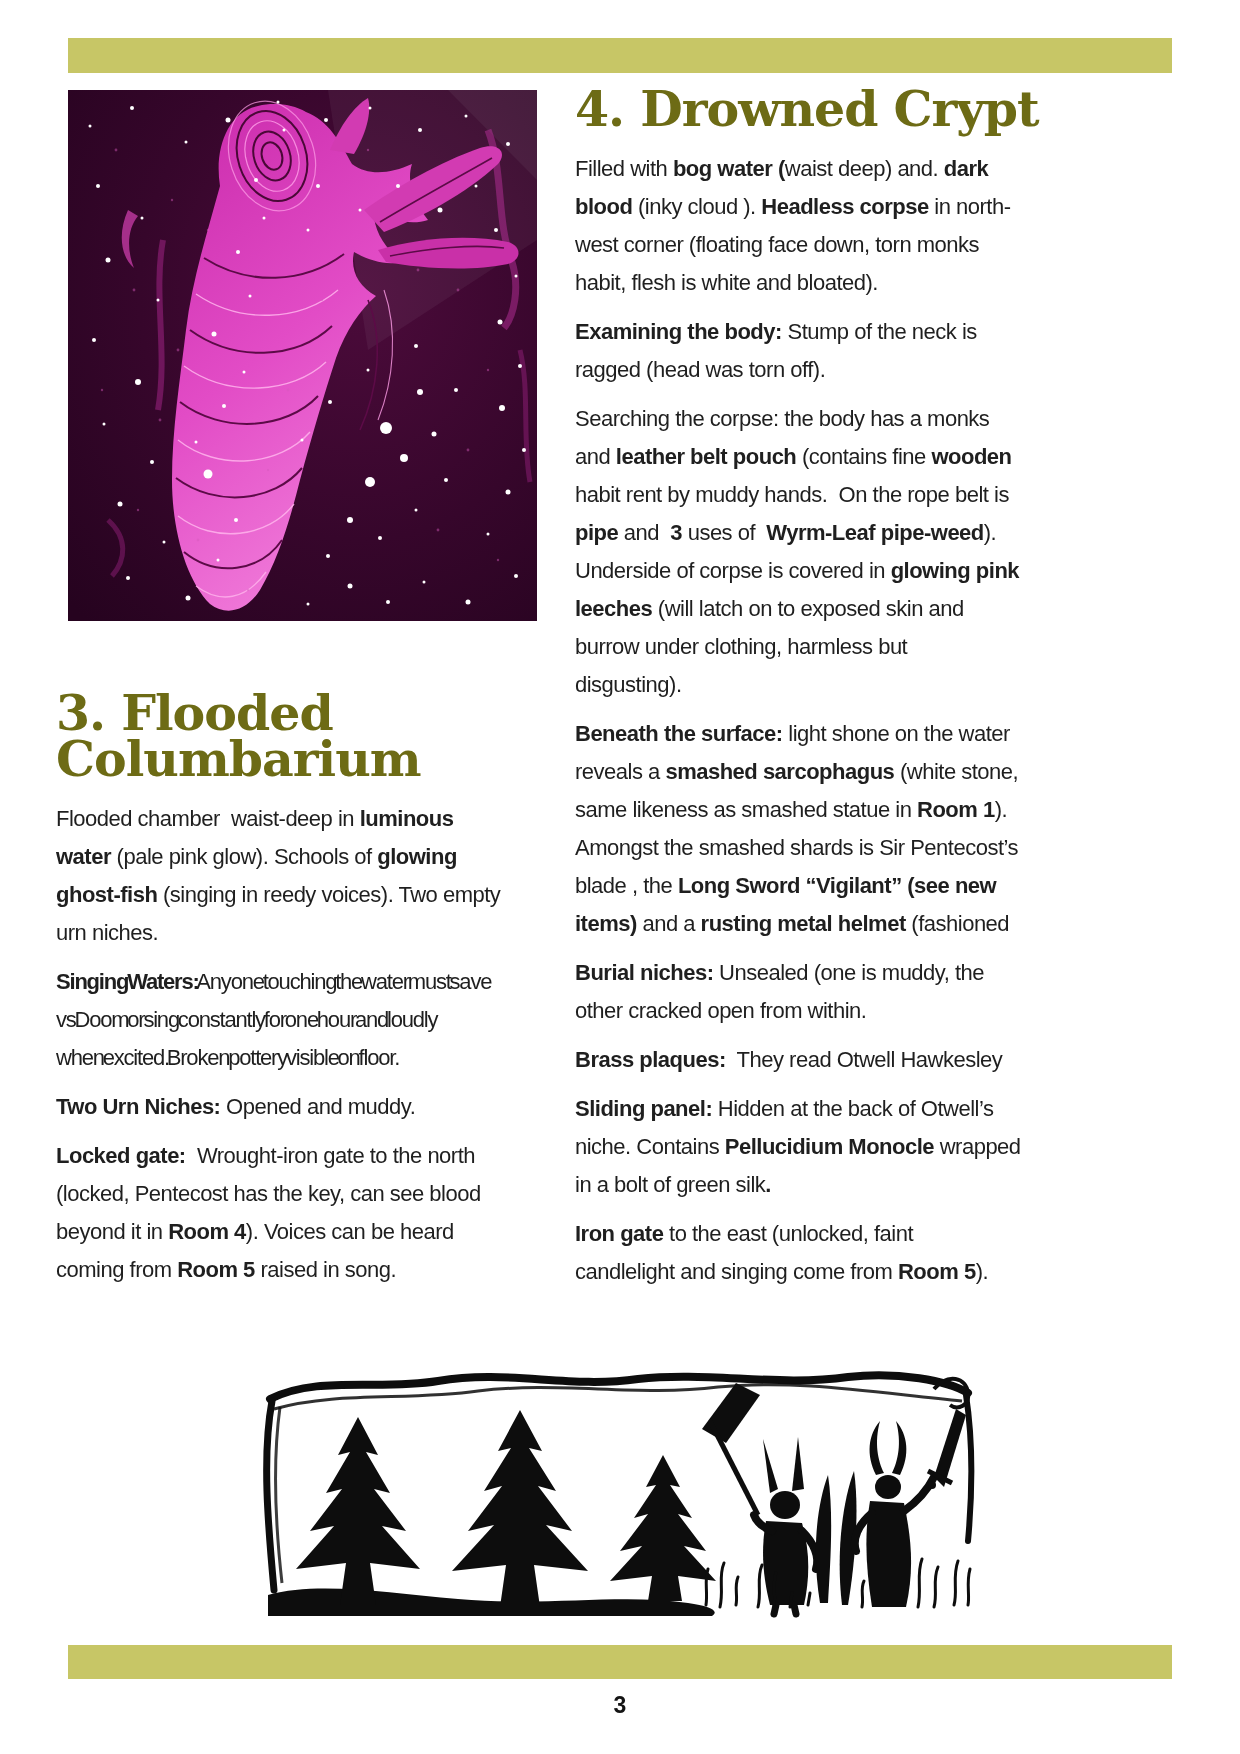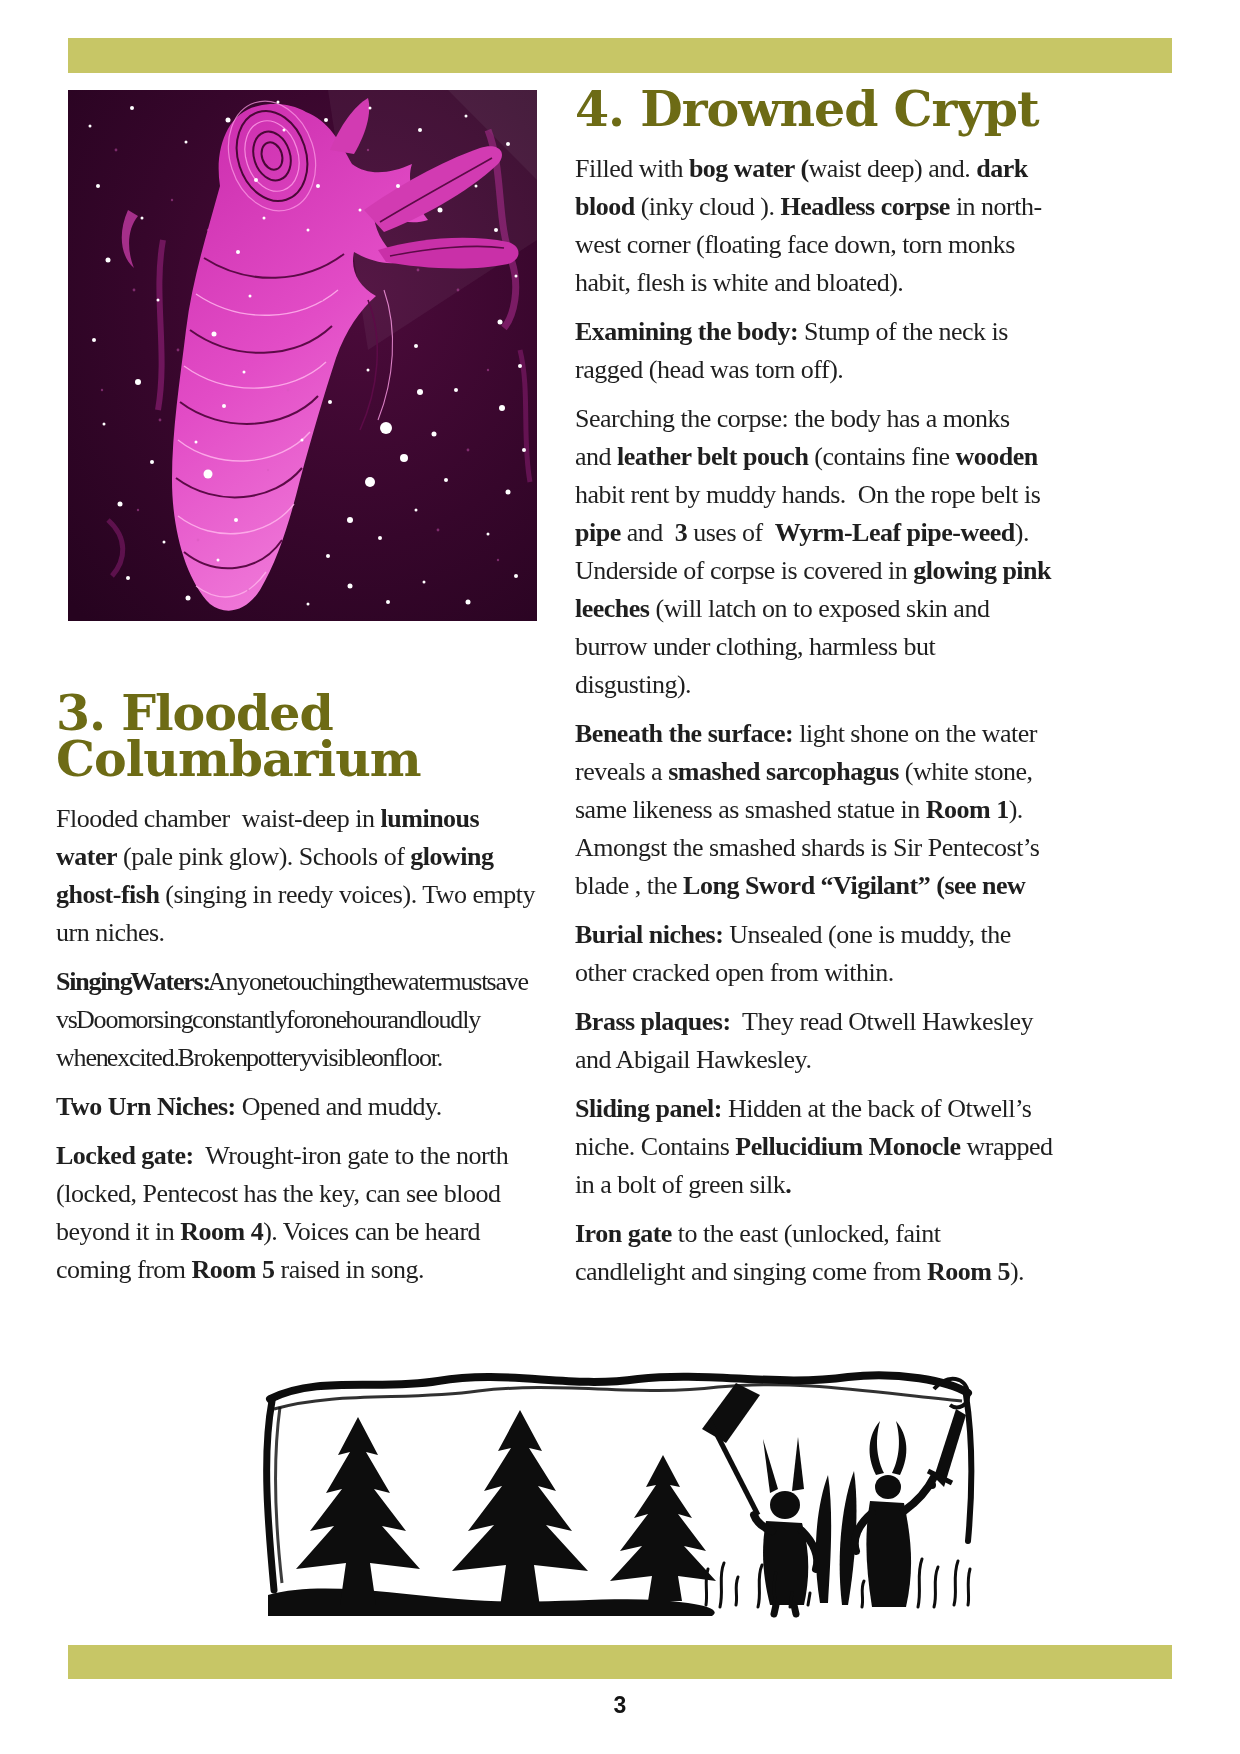--- a/index.html
+++ b/index.html
@@ -13,21 +13,21 @@
   .art{position:absolute;left:68px;top:90px;width:469px;height:531px;display:block;}
   .footer-art{position:absolute;left:258px;top:1355px;width:722px;height:263px;display:block;}
   .col{position:absolute;}
   .col.left{left:56px;top:690px;width:502px;}
   .col.right{left:575px;top:86px;width:585px;}
   .heading{
     margin:0 0 18px 0;
     font-family:"DejaVu Serif",serif;font-weight:700;font-size:49px;line-height:46px;
     letter-spacing:-1px;color:var(--heading,#6d6b15);
   }
-  .para{margin:0 0 11px 0;font-size:26px;font-family:Liberation Serif, serif;}
+  .para{margin:0 0 11px 0;font-size:22px;}
   .line{display:block;white-space:pre;line-height:38px;letter-spacing:-0.5px;}
   .para b{font-weight:700;}
   .para.condensed .line{letter-spacing:-1.2px;word-spacing:-6px;}
   .page-number{
     position:absolute;left:0;top:1692px;width:1240px;text-align:center;
     font-weight:700;font-size:23px;color:#141414;
   }
 </style>
 </head>
 <body>
@@ -215,28 +215,28 @@
           <span class="line"><b>leeches</b><span> (will latch on to exposed skin and</span></span>
           <span class="line"><span>burrow under clothing, harmless but</span></span>
           <span class="line"><span>disgusting).</span></span>
         </div>
         <div class="para">
           <span class="line"><b>Beneath the surface:</b><span> light shone on the water</span></span>
           <span class="line"><span>reveals a </span><b>smashed sarcophagus</b><span> (white stone,</span></span>
           <span class="line"><span>same likeness as smashed statue in </span><b>Room 1</b><span>).</span></span>
           <span class="line"><span>Amongst the smashed shards is Sir Pentecost’s</span></span>
           <span class="line"><span>blade , the </span><b>Long Sword “Vigilant” (see new</b></span>
+          <span class="line"><b>items)</b><span> and a </span><b>rusting metal helmet</b><span> (fashioned</span></span>
         </div>
         <div class="para">
           <span class="line"><b>Burial niches:</b><span> Unsealed (one is muddy, the</span></span>
           <span class="line"><span>other cracked open from within.</span></span>
         </div>
         <div class="para">
           <span class="line"><b>Brass plaques:</b><span>  They read Otwell Hawkesley</span></span>
-          <span class="line"><span>and Abigail Hawkesley.</span></span>
         </div>
         <div class="para">
           <span class="line"><b>Sliding panel:</b><span> Hidden at the back of Otwell’s</span></span>
           <span class="line"><span>niche. Contains </span><b>Pellucidium Monocle</b><span> wrapped</span></span>
           <span class="line"><span>in a bolt of green silk</span><b>.</b></span>
         </div>
         <div class="para">
           <span class="line"><b>Iron gate</b><span> to the east (unlocked, faint</span></span>
           <span class="line"><span>candlelight and singing come from </span><b>Room 5</b><span>).</span></span>
         </div>

